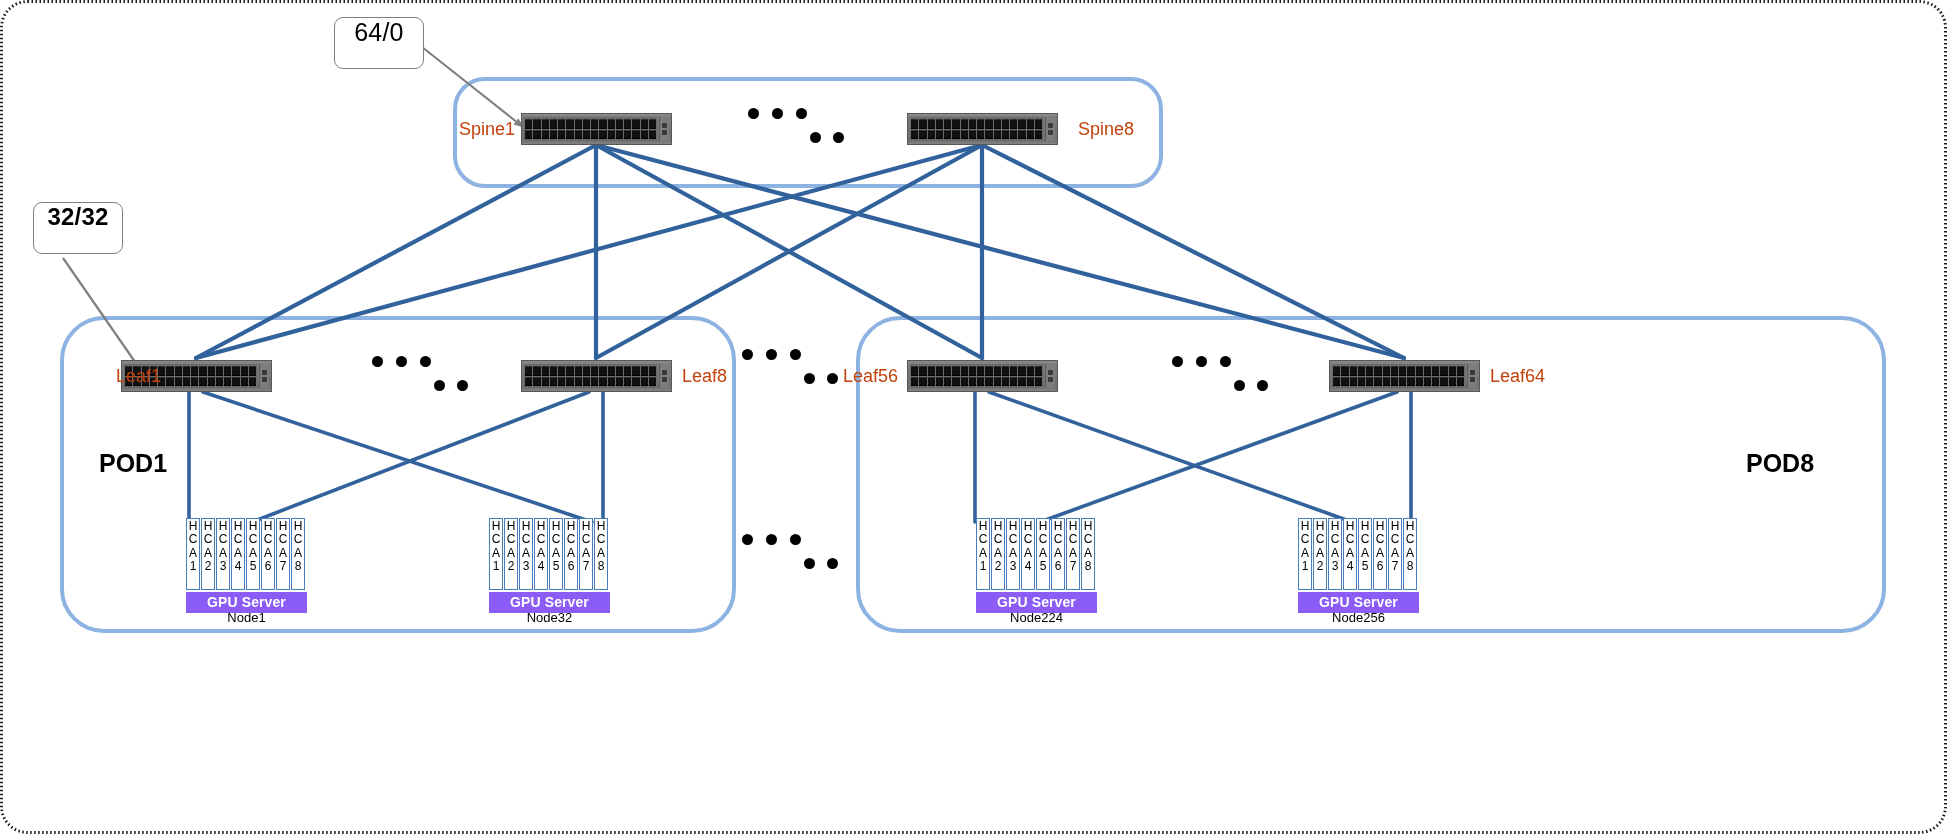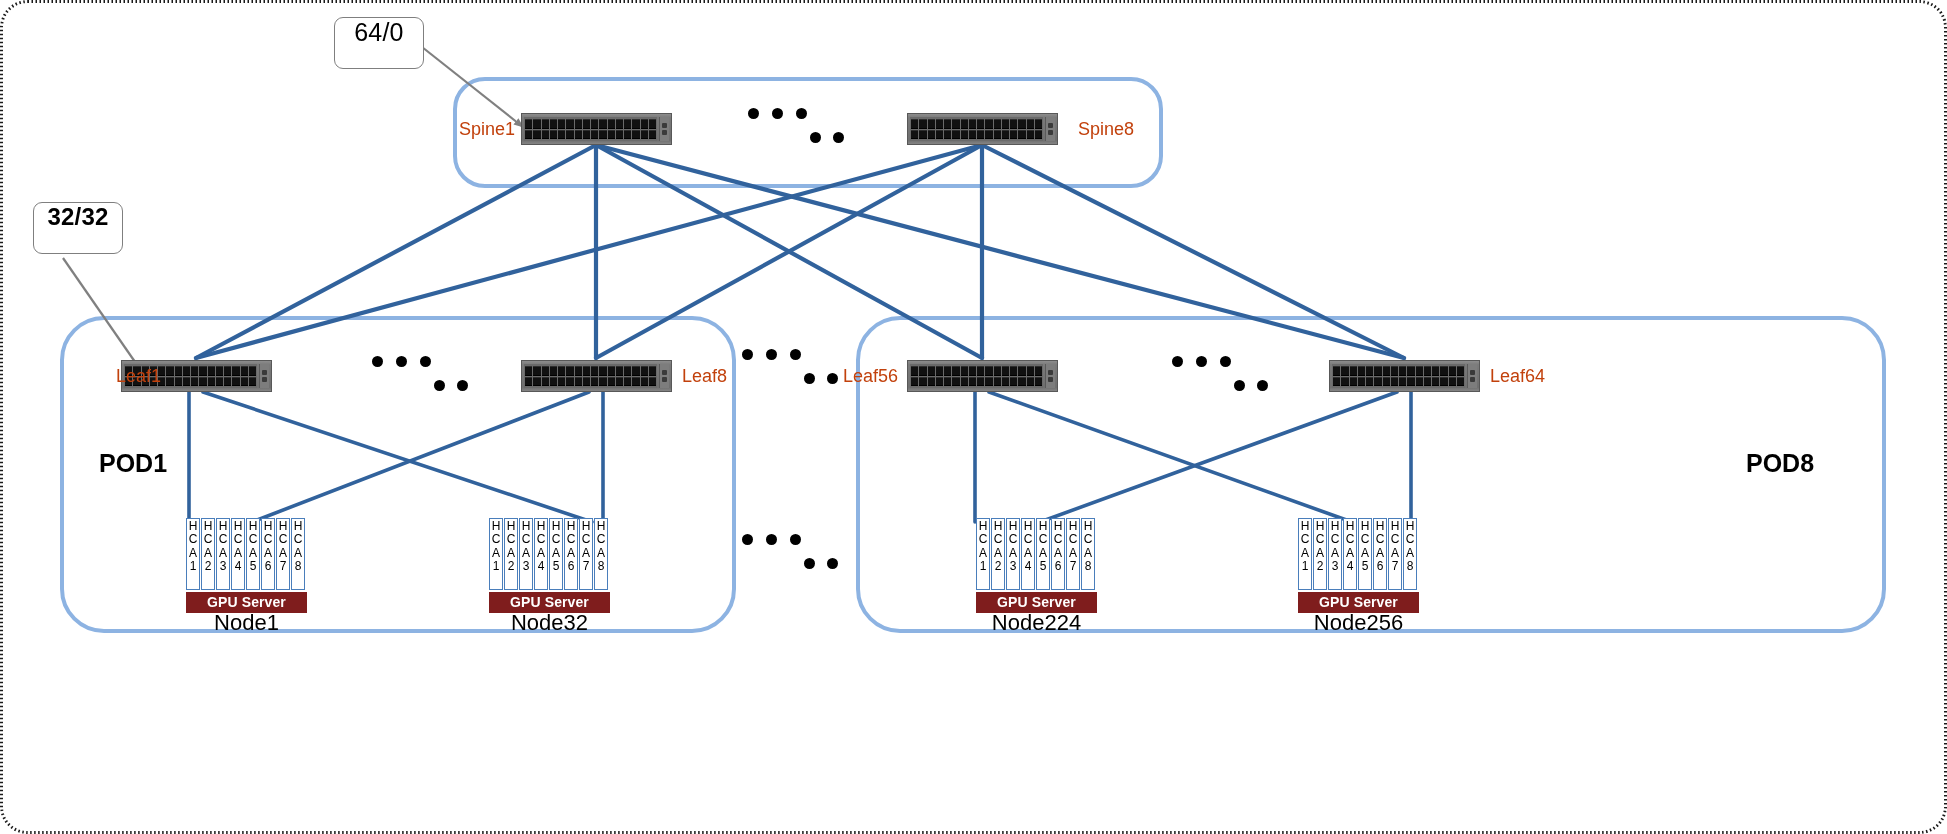--- a/index.html
+++ b/index.html
@@ -76,21 +76,21 @@
     font-weight:400;
   }
   .pod-label{
     position:absolute;
     font-size:25px;font-weight:700;color:#000000;
     white-space:nowrap;
     margin-left:25px;
   }
   .node-label{
     position:absolute;
-    font-size:22px;color:#000000;
+    font-size:13px;color:#000000;
     white-space:nowrap;text-align:center;
   }
 
   
   .node{position:absolute;}
   .hca-row{
     display:flex;
     height:72px;
     gap:1px;
   }
@@ -100,21 +100,21 @@
     border:1.4px solid #4a7ebb;
     display:flex;flex-direction:column;
     align-items:center;justify-content:flex-start;
     font-size:12px;line-height:1.12;
     color:#000000;
     box-sizing:border-box;
     padding-top:1px;
   }
   .gpu-bar{
     margin-top:2px;
-    background:#7f1d1d;
+    background:#8b5cf6;
     color:#ffffff;
     font-size:14px;font-weight:700;
     text-align:center;
     padding:2px 0 3px 0;
     letter-spacing:.1px;
   }
 
   
   .ellipsis{position:absolute;width:96px;height:52px;}
   .ellipsis i{

